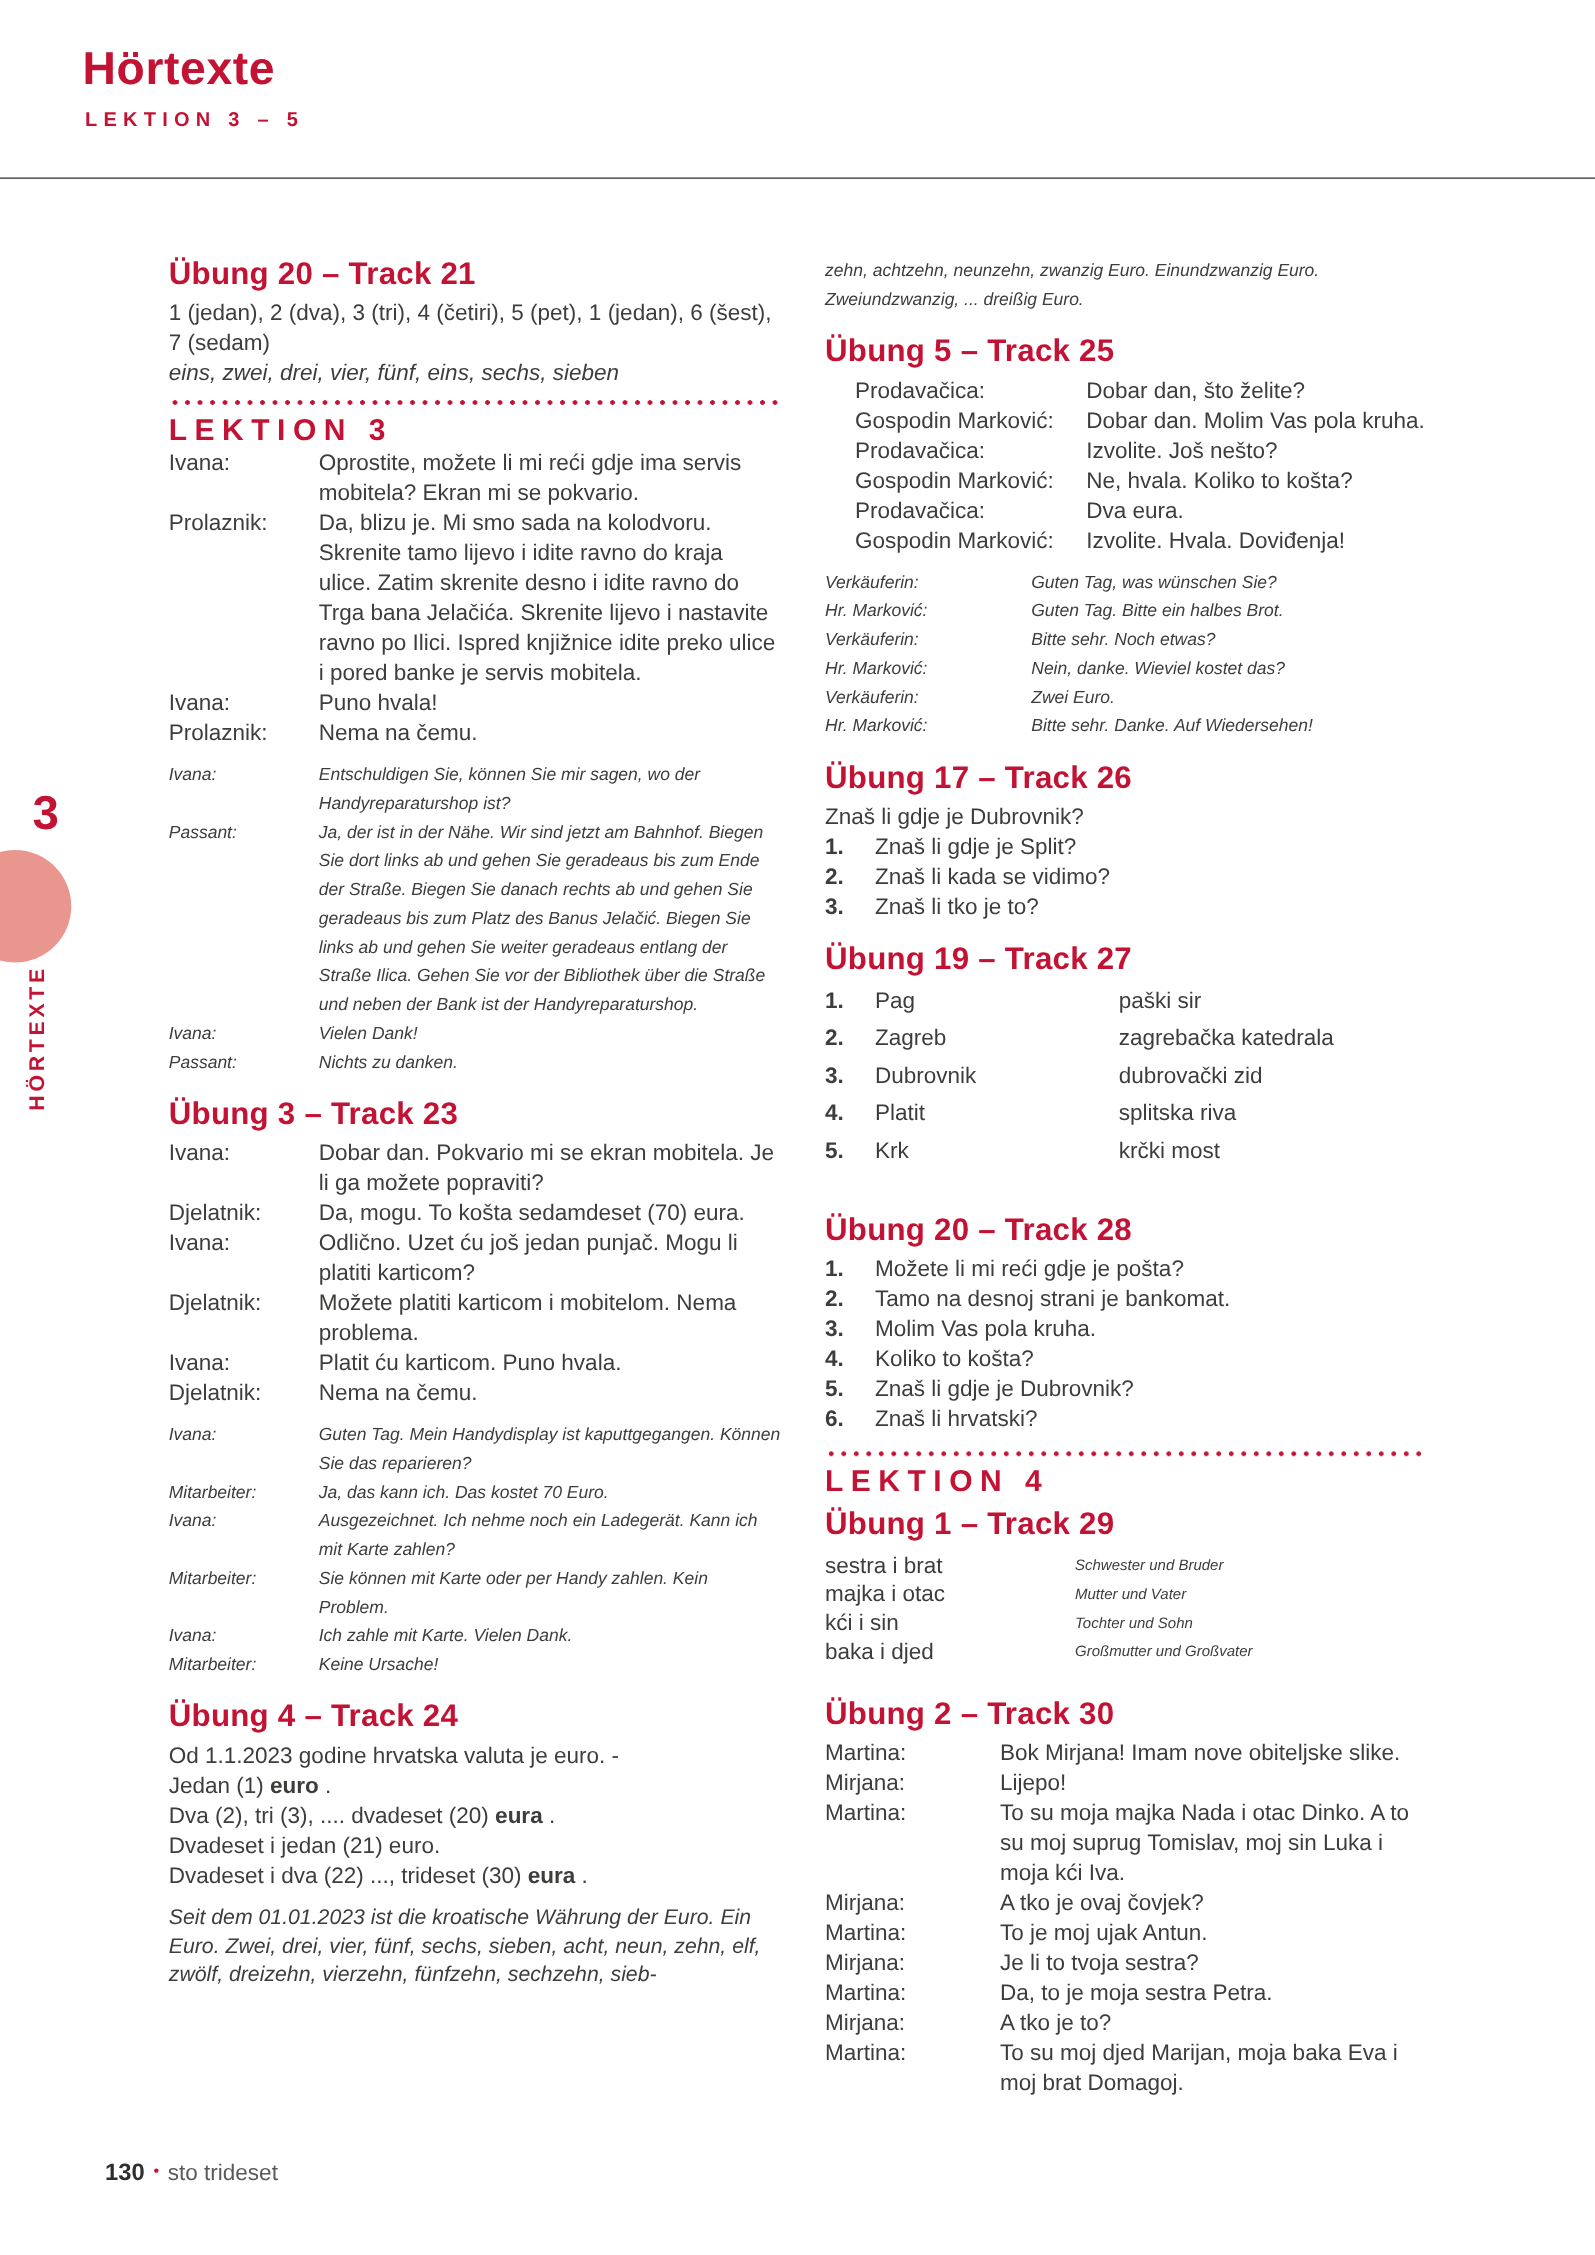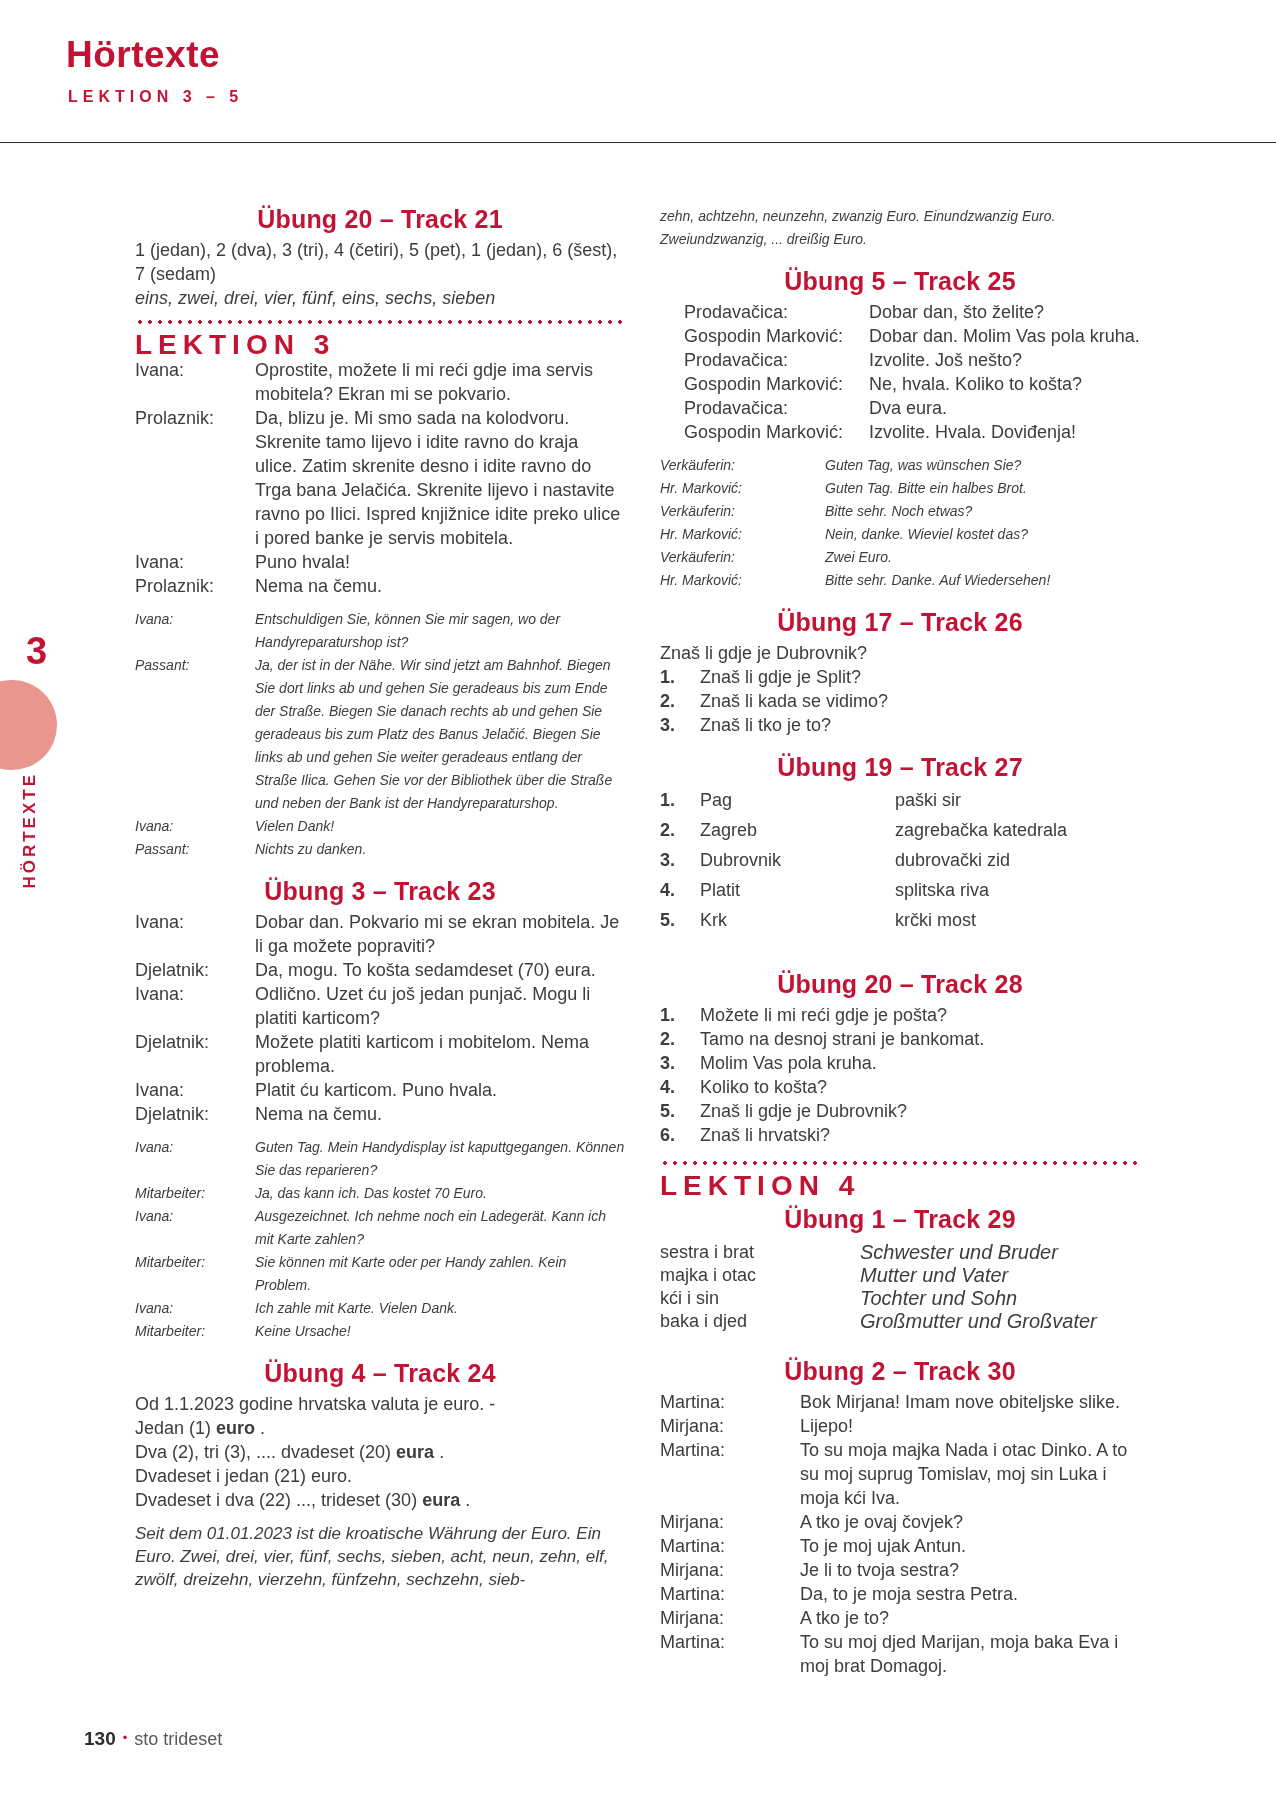--- a/index.html
+++ b/index.html
@@ -54,27 +54,27 @@
   
   .columns{
     position:absolute;left:135px;top:205px;
     display:flex;gap:35px;align-items:flex-start;
   }
   .col{width:490px;font-size:18px;line-height:24px;}
   .col.right{width:480px;}
   .col > :first-child{margin-top:0 !important;}
   h3.ub{
     font-size:25px;font-weight:700;color:var(--accent);
-    margin:16px 0 5px;line-height:28px;letter-spacing:0.2px;text-align:center;
+    margin:16px 0 5px;line-height:28px;letter-spacing:0.2px;
   }
   h3.ub.mt-sm{margin-top:6px;}
   h3.ub.mt-lg{margin-top:36px;}
   h3.ub.mt-md{margin-top:24px;}
   h2.lek{
-    font-size:28px;font-weight:700;color:var(--accent);
+    font-size:24px;font-weight:700;color:var(--accent);
     letter-spacing:6px;margin:0;line-height:26px;
   }
   .divider{
     height:4px;margin:10px 0 8px;
     background-image:radial-gradient(circle,var(--accent) 1.7px,rgba(0,0,0,0) 1.9px);
     background-size:10px 4px;background-repeat:repeat-x;background-position:0 50%;
   }
   .cont{margin-top:20px;}
   
   .drow{display:grid;grid-template-columns:120px 1fr;}
@@ -85,21 +85,21 @@
   .note{font-style:italic;font-size:17px;line-height:23px;margin-top:10px;}
   
   .nrow{display:grid;grid-template-columns:40px 1fr;}
   .nrow .num{font-weight:700;}
   .prow{display:grid;grid-template-columns:40px 195px 1fr;line-height:28px;margin-bottom:2px;}
   .prow .num{font-weight:700;}
   .rows{margin-top:4px;}
   
   .pairs{margin-top:8px;line-height:23px;}
   .prow2{display:grid;grid-template-columns:200px 1fr;}
-  .prow2 .pair-de{font-style:italic;font-size:20px;}
+  .prow2 .pair-de{font-style:italic;font-size:12px;}
   
   [data-c="b"]{font-weight:700;}
   [data-c="it"]{font-style:italic;}
 </style>
 </head>
 <body>
 
 <h1 class="page-title">Hörtexte</h1>
 <div class="page-subtitle">LEKTION 3 – 5</div>
 <div class="top-rule"></div>

